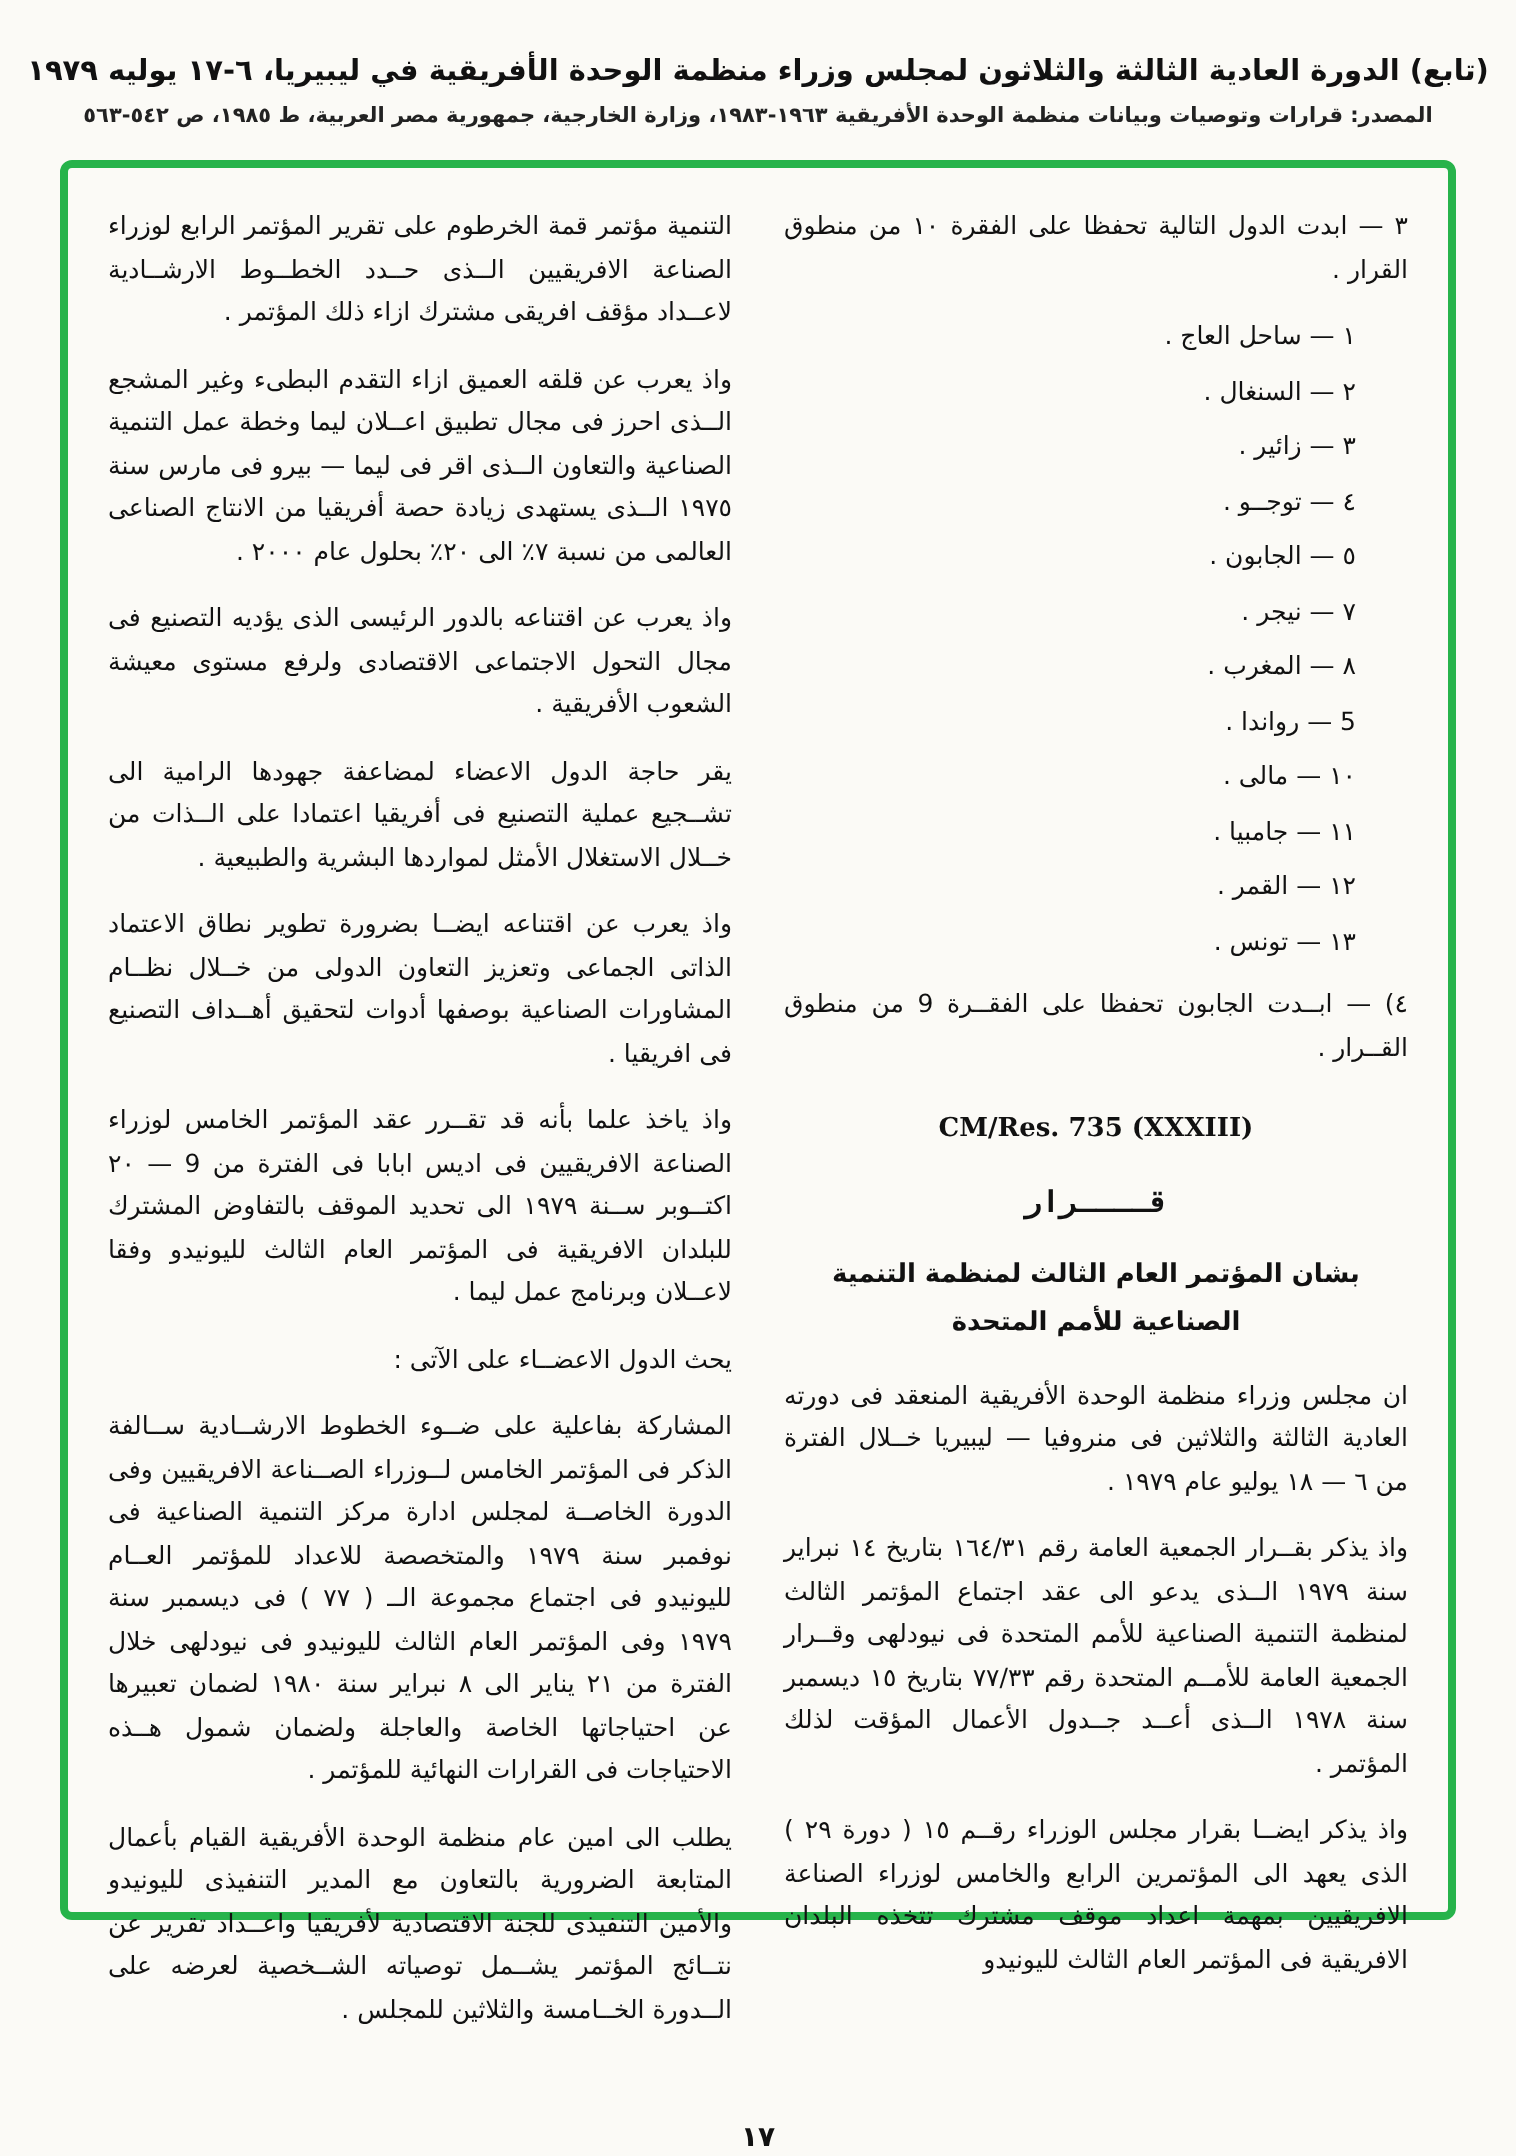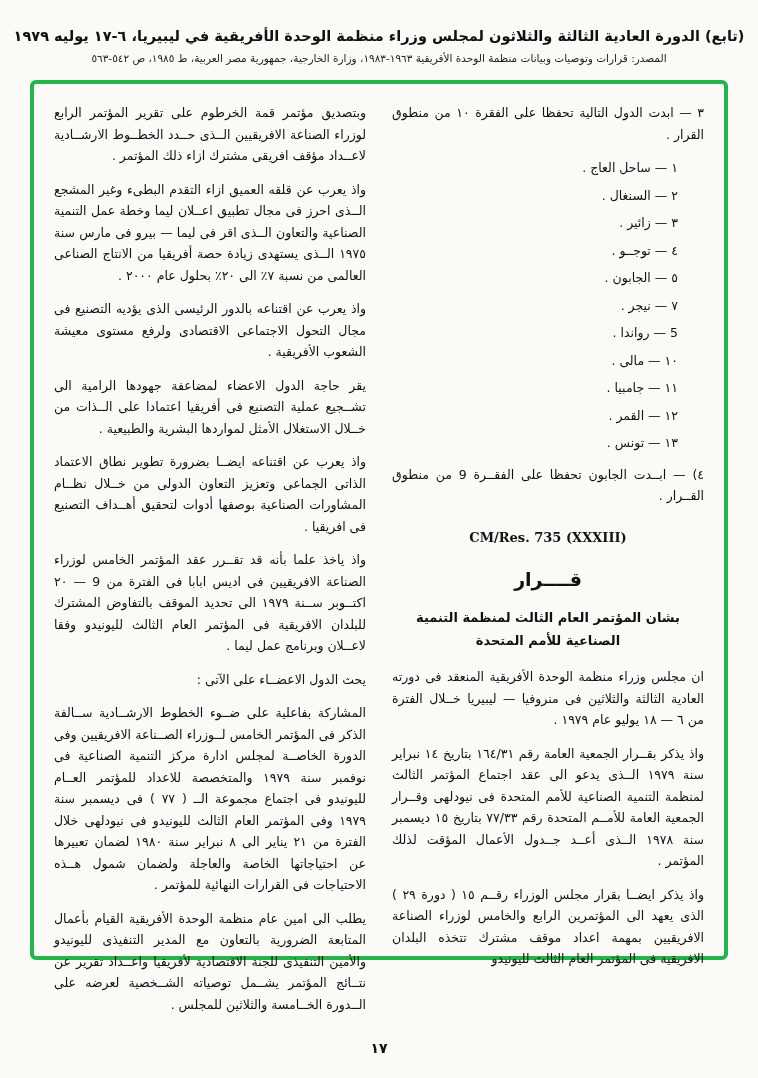--- a/index.html
+++ b/index.html
@@ -16,21 +16,21 @@
     text-align:center;
     padding-top:28px;
   }
   .page-header .line1{
     font-size:14.5px;
     font-weight:bold;
     letter-spacing:.2px;
   }
   .page-header .line2{
     font-size:10.5px;
-    font-weight:normal;
+    font-weight:bold;
     margin-top:8px;
     color:#222;
   }
   .green-box{
     margin:16px 30px 0 30px;
     border:4px solid #27b34b;
     border-radius:6px;
     padding:18px 20px 22px 20px;
     height:880px;
     box-sizing:border-box;
@@ -66,34 +66,35 @@
     direction:ltr;
     text-align:center;
     font-size:13px;
     font-weight:bold;
     margin:20px 0 14px 0;
     font-family:"DejaVu Serif", serif;
   }
   .res-title{
     text-align:center;
     font-weight:bold;
-    font-size:19px;
+    font-size:15px;
     letter-spacing:2px;
     margin:4px 0 10px 0;
+    font-family:Liberation Mono, monospace;
   }
   .res-subtitle{
     text-align:center;
     font-weight:bold;
     font-size:13px;
     line-height:1.8;
     margin:0 0 14px 0;
   }
   .page-footer{
     position:absolute;
-    bottom:22px;
+    bottom:1px;
     left:0;right:0;
     text-align:center;
     font-size:14px;
     font-weight:bold;
   }
 </style>
 </head>
 <body>
 
 <header class="page-header">
@@ -107,20 +108,21 @@
     <section class="col">
       <p class="reservation-intro">٣ — ابدت الدول التالية تحفظا على الفقرة ١٠ من منطوق القرار .</p>
 
       <ul class="country-list">
         <li>١ — ساحل العاج .</li>
         <li>٢ — السنغال .</li>
         <li>٣ — زائير .</li>
         <li>٤ — توجــو .</li>
         <li>٥ — الجابون .</li>
         <li>٧ — نيجر .</li>
+        <li>٨ — المغرب .</li>
         <li>5 — رواندا .</li>
         <li>١٠ — مالى .</li>
         <li>١١ — جامبيا .</li>
         <li>١٢ — القمر .</li>
         <li>١٣ — تونس .</li>
       </ul>
 
       <p>٤) — ابــدت الجابون تحفظا على الفقــرة 9 من منطوق القــرار .</p>
 
       <div class="res-code">CM/Res. 735 (XXXIII)</div>
@@ -131,21 +133,21 @@
         <span>بشان المؤتمر العام الثالث لمنظمة التنمية</span><br>
         <span>الصناعية للأمم المتحدة</span>
       </div>
 
       <p>ان مجلس وزراء منظمة الوحدة الأفريقية المنعقد فى دورته العادية الثالثة والثلاثين فى منروفيا — ليبيريا خــلال الفترة من ٦ — ١٨ يوليو عام ١٩٧٩ .</p>
       <p>واذ يذكر بقــرار الجمعية العامة رقم ١٦٤/٣١ بتاريخ ١٤ نبراير سنة ١٩٧٩ الــذى يدعو الى عقد اجتماع المؤتمر الثالث لمنظمة التنمية الصناعية للأمم المتحدة فى نيودلهى وقــرار الجمعية العامة للأمــم المتحدة رقم ٧٧/٣٣ بتاريخ ١٥ ديسمبر سنة ١٩٧٨ الــذى أعــد جــدول الأعمال المؤقت لذلك المؤتمر .</p>
       <p>واذ يذكر ايضــا بقرار مجلس الوزراء رقــم ١٥ ( دورة ٢٩ ) الذى يعهد الى المؤتمرين الرابع والخامس لوزراء الصناعة الافريقيين بمهمة اعداد موقف مشترك تتخذه البلدان الافريقية فى المؤتمر العام الثالث لليونيدو</p>
     </section>
 
     <section class="col">
-      <p>وبتصديق مؤتمر قمة الخرطوم على تقرير المؤتمر الرابع لوزراء الصناعة الافريقيين الــذى حــدد الخطــوط الارشــادية لاعــداد مؤقف افريقى مشترك ازاء ذلك المؤتمر .</p>
+      <p>التنمية مؤتمر قمة الخرطوم على تقرير المؤتمر الرابع لوزراء الصناعة الافريقيين الــذى حــدد الخطــوط الارشــادية لاعــداد مؤقف افريقى مشترك ازاء ذلك المؤتمر .</p>
       <p>واذ يعرب عن قلقه العميق ازاء التقدم البطىء وغير المشجع الــذى احرز فى مجال تطبيق اعــلان ليما وخطة عمل التنمية الصناعية والتعاون الــذى اقر فى ليما — بيرو فى مارس سنة ١٩٧٥ الــذى يستهدى زيادة حصة أفريقيا من الانتاج الصناعى العالمى من نسبة ٧٪ الى ٢٠٪ بحلول عام ٢٠٠٠ .</p>
       <p>واذ يعرب عن اقتناعه بالدور الرئيسى الذى يؤديه التصنيع فى مجال التحول الاجتماعى الاقتصادى ولرفع مستوى معيشة الشعوب الأفريقية .</p>
       <p>يقر حاجة الدول الاعضاء لمضاعفة جهودها الرامية الى تشــجيع عملية التصنيع فى أفريقيا اعتمادا على الــذات من خــلال الاستغلال الأمثل لمواردها البشرية والطبيعية .</p>
       <p>واذ يعرب عن اقتناعه ايضــا بضرورة تطوير نطاق الاعتماد الذاتى الجماعى وتعزيز التعاون الدولى من خــلال نظــام المشاورات الصناعية بوصفها أدوات لتحقيق أهــداف التصنيع فى افريقيا .</p>
       <p>واذ ياخذ علما بأنه قد تقــرر عقد المؤتمر الخامس لوزراء الصناعة الافريقيين فى اديس ابابا فى الفترة من 9 — ٢٠ اكتــوبر ســنة ١٩٧٩ الى تحديد الموقف بالتفاوض المشترك للبلدان الافريقية فى المؤتمر العام الثالث لليونيدو وفقا لاعــلان وبرنامج عمل ليما .</p>
       <p>يحث الدول الاعضــاء على الآتى :</p>
       <p>المشاركة بفاعلية على ضــوء الخطوط الارشــادية ســالفة الذكر فى المؤتمر الخامس لــوزراء الصــناعة الافريقيين وفى الدورة الخاصــة لمجلس ادارة مركز التنمية الصناعية فى نوفمبر سنة ١٩٧٩ والمتخصصة للاعداد للمؤتمر العــام لليونيدو فى اجتماع مجموعة الــ ( ٧٧ ) فى ديسمبر سنة ١٩٧٩ وفى المؤتمر العام الثالث لليونيدو فى نيودلهى خلال الفترة من ٢١ يناير الى ٨ نبراير سنة ١٩٨٠ لضمان تعبيرها عن احتياجاتها الخاصة والعاجلة ولضمان شمول هــذه الاحتياجات فى القرارات النهائية للمؤتمر .</p>
       <p>يطلب الى امين عام منظمة الوحدة الأفريقية القيام بأعمال المتابعة الضرورية بالتعاون مع المدير التنفيذى لليونيدو والأمين التنفيذى للجنة الاقتصادية لأفريقيا واعــداد تقرير عن نتــائج المؤتمر يشــمل توصياته الشــخصية لعرضه على الــدورة الخــامسة والثلاثين للمجلس .</p>
     </section>
 

